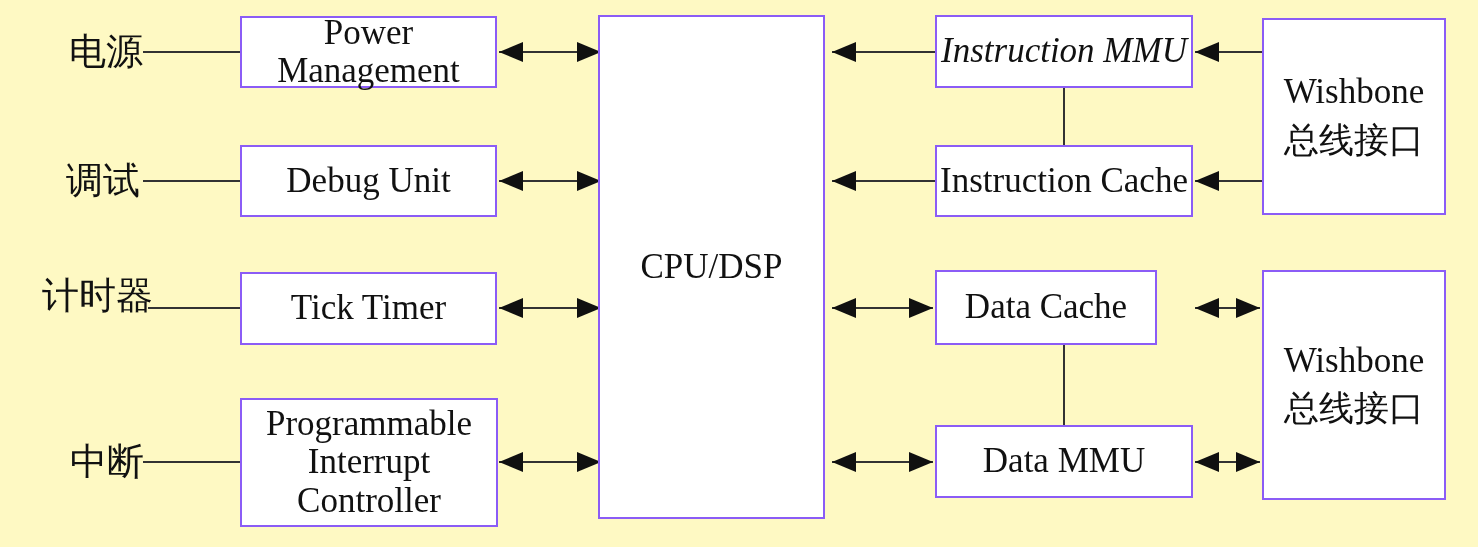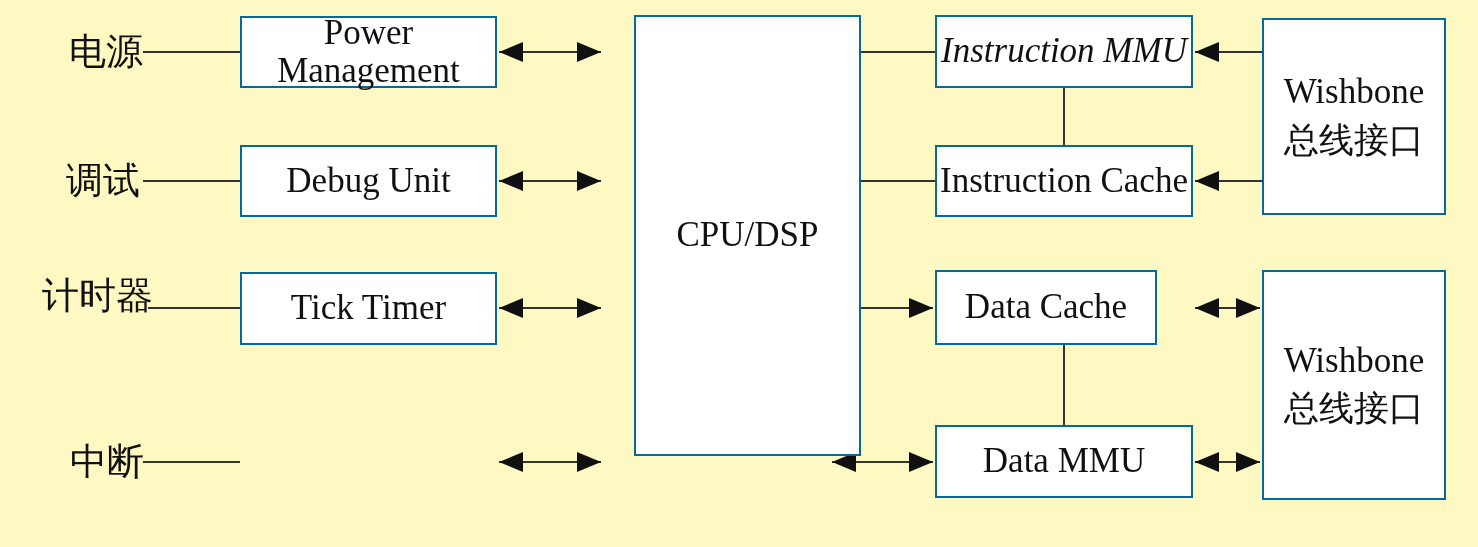--- a/index.html
+++ b/index.html
@@ -13,21 +13,21 @@
     overflow: hidden;
   }
   .stage svg {
     position: absolute;
     left: 0; top: 0;
     width: 1478px; height: 547px;
   }
   .box {
     position: absolute;
     box-sizing: border-box;
-    border: 2px solid #0369a1;
+    border: 2px solid #8b5cf6;
     background: #ffffff;
     display: flex;
     align-items: center;
     justify-content: center;
   }
   .box-label {
     font-size: 35px;
     line-height: 1.1;
     text-align: center;
     white-space: pre-line;
@@ -39,21 +39,21 @@
     font-size: 37px;
     line-height: 40px;
     white-space: nowrap;
     color: #111111;
   }
   
   #box-pm      { left: 240px;  top: 16px;  width: 257px; height: 72px;  }
   #box-debug   { left: 240px;  top: 145px; width: 257px; height: 72px;  }
   #box-tick    { left: 240px;  top: 272px; width: 257px; height: 73px;  }
   #box-pic     { left: 240px;  top: 398px; width: 258px; height: 129px; }
-  #box-cpu     { left: 634px;  top: 15px;  width: 227px; height: 441px; }
+  #box-cpu     { left: 598px;  top: 15px;  width: 227px; height: 504px; }
   #box-immu    { left: 935px;  top: 15px;  width: 258px; height: 73px; font-style: italic;  }
   #box-icache  { left: 935px;  top: 145px; width: 258px; height: 72px;  }
   #box-dcache  { left: 935px;  top: 270px; width: 222px; height: 75px;  }
   #box-dmmu    { left: 935px;  top: 425px; width: 258px; height: 73px; justify-content: center;  }
   #box-wb-top  { left: 1262px; top: 18px;  width: 184px; height: 197px; }
   #box-wb-bot  { left: 1262px; top: 270px; width: 184px; height: 230px; }
   
   #lbl-power     { left: 69px; top: 32px;  }
   #lbl-debug     { left: 66px; top: 161px; }
   #lbl-timer     { left: 42px; top: 276px; }
@@ -152,20 +152,25 @@
   </div>
 
   <div class="box" id="box-debug">
     <span class="box-label">Debug Unit</span>
   </div>
 
   <div class="box" id="box-tick">
     <span class="box-label">Tick Timer</span>
   </div>
 
+  <div class="box" id="box-pic">
+    <span class="box-label">Programmable
+Interrupt
+Controller</span>
+  </div>
 
   <div class="box" id="box-cpu">
     <span class="box-label">CPU/DSP</span>
   </div>
 
   <div class="box" id="box-immu">
     <span class="box-label">Instruction MMU</span>
   </div>
 
   <div class="box" id="box-icache">

